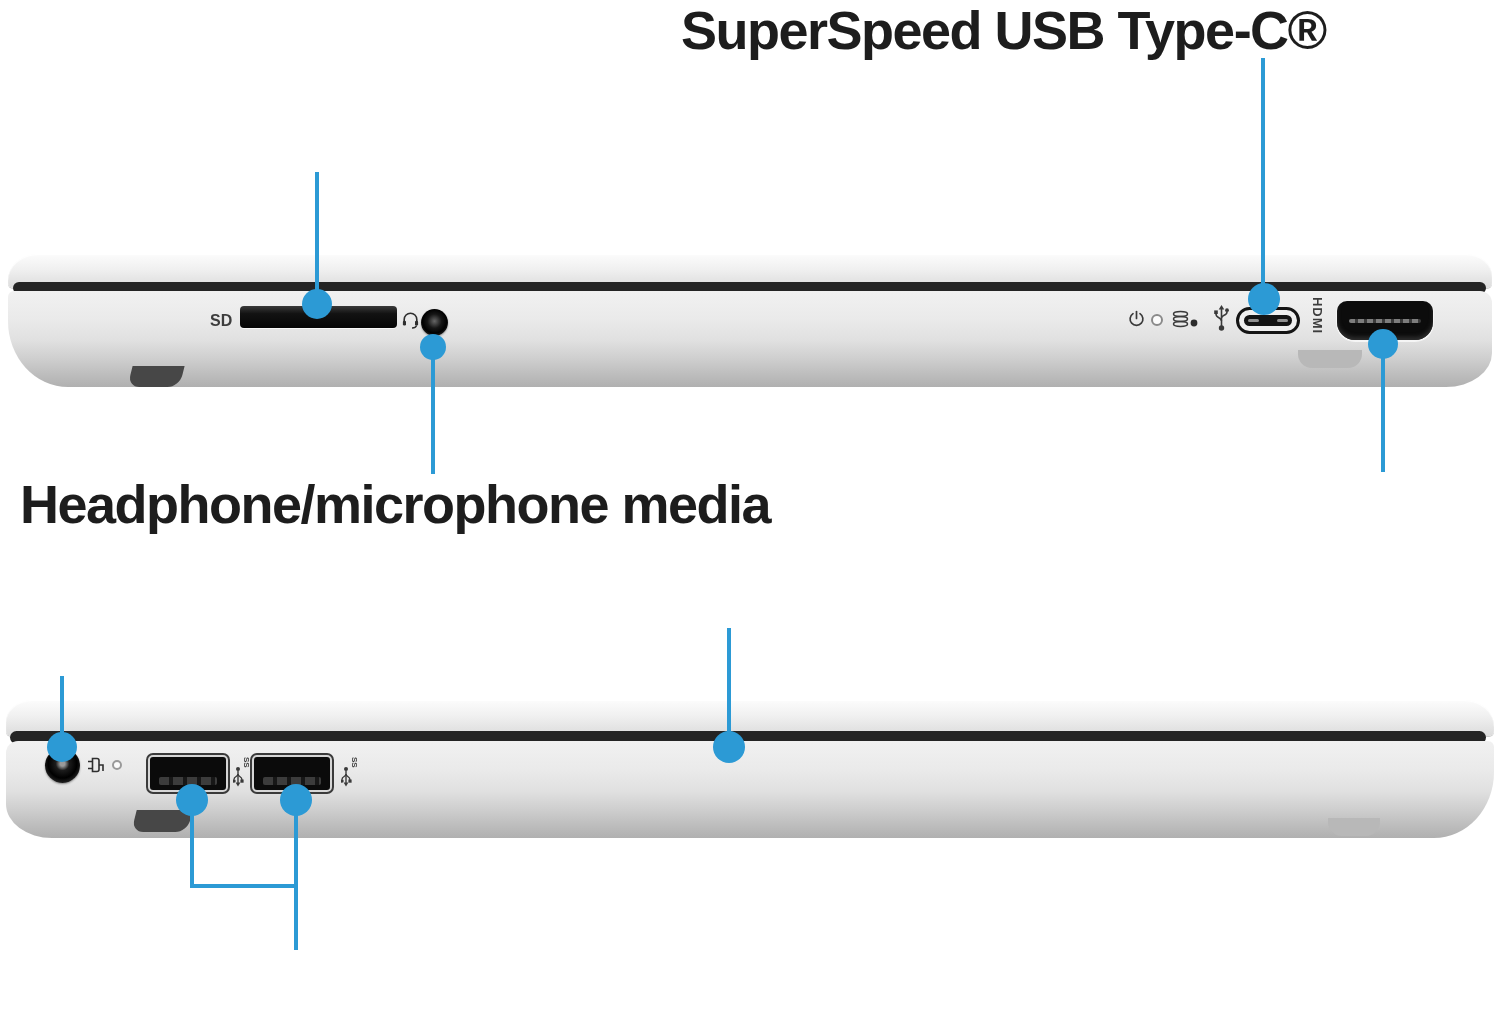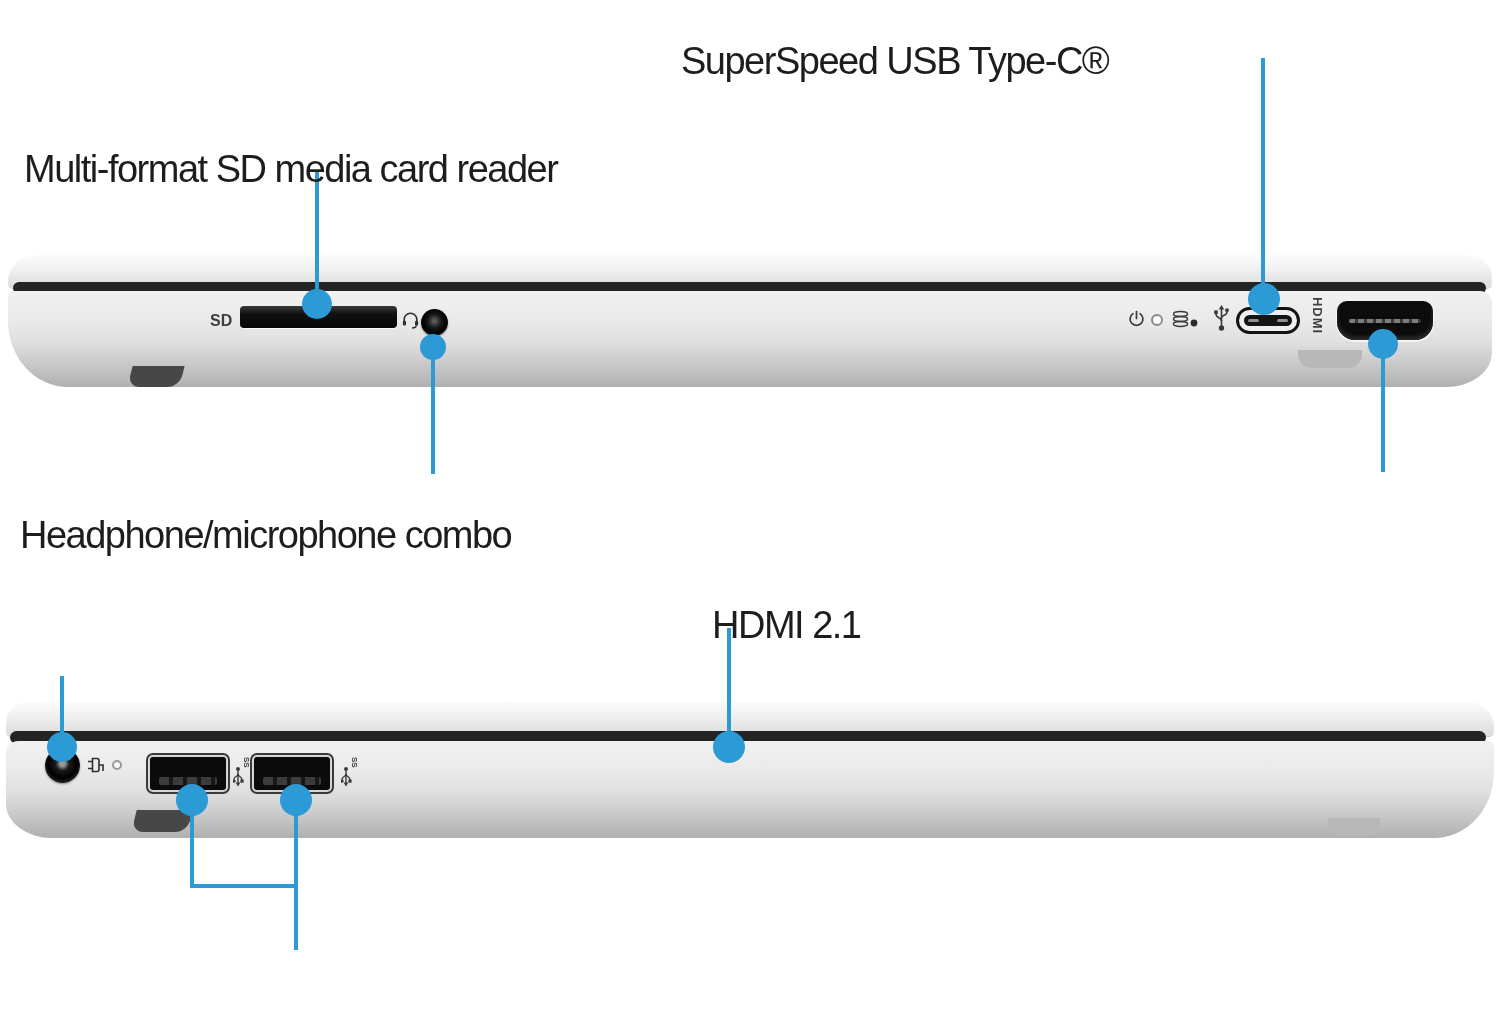--- a/index.html
+++ b/index.html
@@ -1,22 +1,22 @@
 <!DOCTYPE html>
 <html><head>
 <meta charset="utf-8">
 <style>
   html,body{margin:0;padding:0;background:#fff;}
   .page{
     position:relative;width:1500px;height:1024px;background:#fff;overflow:hidden;
     font-family:"Liberation Sans",sans-serif;color:#1d1d1d;
   }
   .callout-label{
-    position:absolute;font-size:38px;font-weight:400;letter-spacing:-1.5px;
-    color:#1d1d1d;white-space:nowrap;line-height:1.05;margin-top:40px;
+    position:absolute;font-size:54px;font-weight:700;letter-spacing:-1.5px;
+    color:#1d1d1d;white-space:nowrap;line-height:1.05;
   }
   .blue-line{position:absolute;width:4px;background:#2c9ad5;}
   .blue-hline{position:absolute;height:4px;background:#2c9ad5;}
   .blue-dot{position:absolute;border-radius:50%;background:#2c9ad5;}
 
   
   .laptop{position:absolute;}
   .lid{
     position:absolute;left:0;top:0;width:100%;
     background:linear-gradient(180deg,#fcfcfc 0%,#f0f0f0 45%,#e3e3e3 80%,#dcdcdc 100%);
@@ -151,22 +151,21 @@
   <div class="blue-line" style="left:1261px;top:58px;height:242px;"></div>
   <div class="blue-dot" style="left:1248px;top:283px;width:32px;height:32px;"></div>
 
   <div class="blue-line" style="left:431px;top:346px;height:128px;"></div>
   <div class="blue-dot" style="left:420px;top:334px;width:26px;height:26px;"></div>
 
   <div class="blue-line" style="left:1381px;top:344px;height:128px;"></div>
   <div class="blue-dot" style="left:1368px;top:329px;width:30px;height:30px;"></div>
 
   <div class="callout-label" style="left:681px;top:2px;">SuperSpeed USB Type-C®</div>
-  <div class="callout-label" style="left:24px;top:110px;">Multi-format SD media card reader</div>
-  <div class="callout-label" style="left:20px;top:476px;">Headphone/microphone combo</div>
+  <div class="callout-label" style="left:20px;top:476px;">Headphone/microphone media</div>
 
   <div class="laptop" style="left:6px;top:700px;width:1488px;height:138px;">
     <div class="lid" style="height:36px;border-radius:26px 30px 5px 5px / 22px 26px 5px 5px;"></div>
     <div class="seam" style="left:4px;top:31px;width:1476px;height:13px;"></div>
     <div class="base" style="top:41px;height:97px;border-radius:12px 6px 60px 46px / 12px 6px 66px 34px;"></div>
     <div class="foot-dark" style="left:128px;top:110px;width:56px;height:22px;"></div>
     <div class="foot-gray" style="left:1322px;top:118px;width:52px;height:18px;"></div>
   </div>
 
   <div class="ac-jack" style="left:45px;top:748px;width:35px;height:35px;"></div>
@@ -215,15 +214,14 @@
 
   <div class="blue-line" style="left:727px;top:628px;height:122px;"></div>
   <div class="blue-dot" style="left:713px;top:731px;width:32px;height:32px;"></div>
 
   <div class="blue-dot" style="left:176px;top:784px;width:32px;height:32px;"></div>
   <div class="blue-dot" style="left:280px;top:784px;width:32px;height:32px;"></div>
   <div class="blue-line" style="left:190px;top:806px;height:82px;"></div>
   <div class="blue-line" style="left:294px;top:806px;height:144px;"></div>
   <div class="blue-hline" style="left:190px;top:884px;width:108px;"></div>
 
-  <div class="callout-label" style="left:712px;top:566px;">HDMI 2.1</div>
 
 </div>
 
 </body></html>

